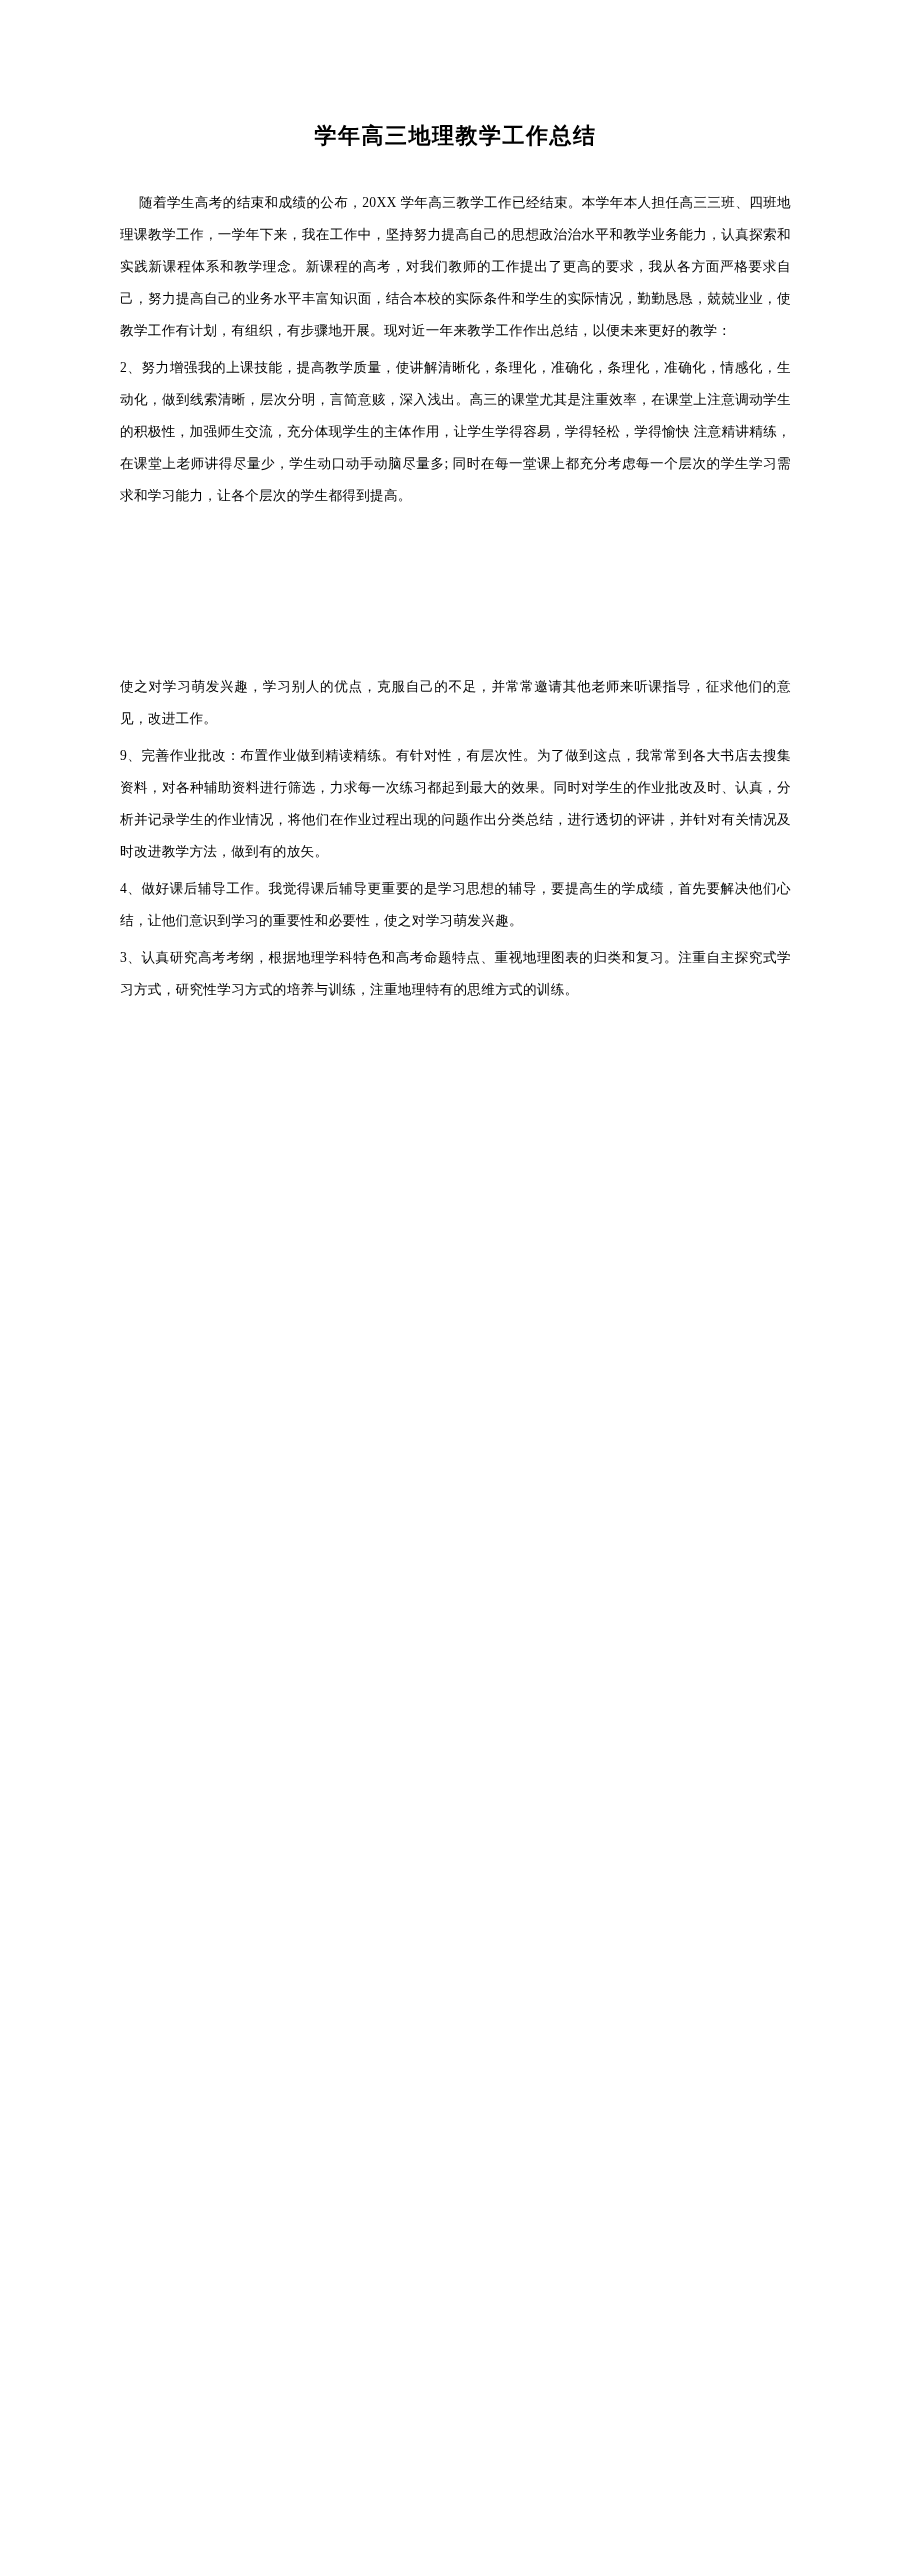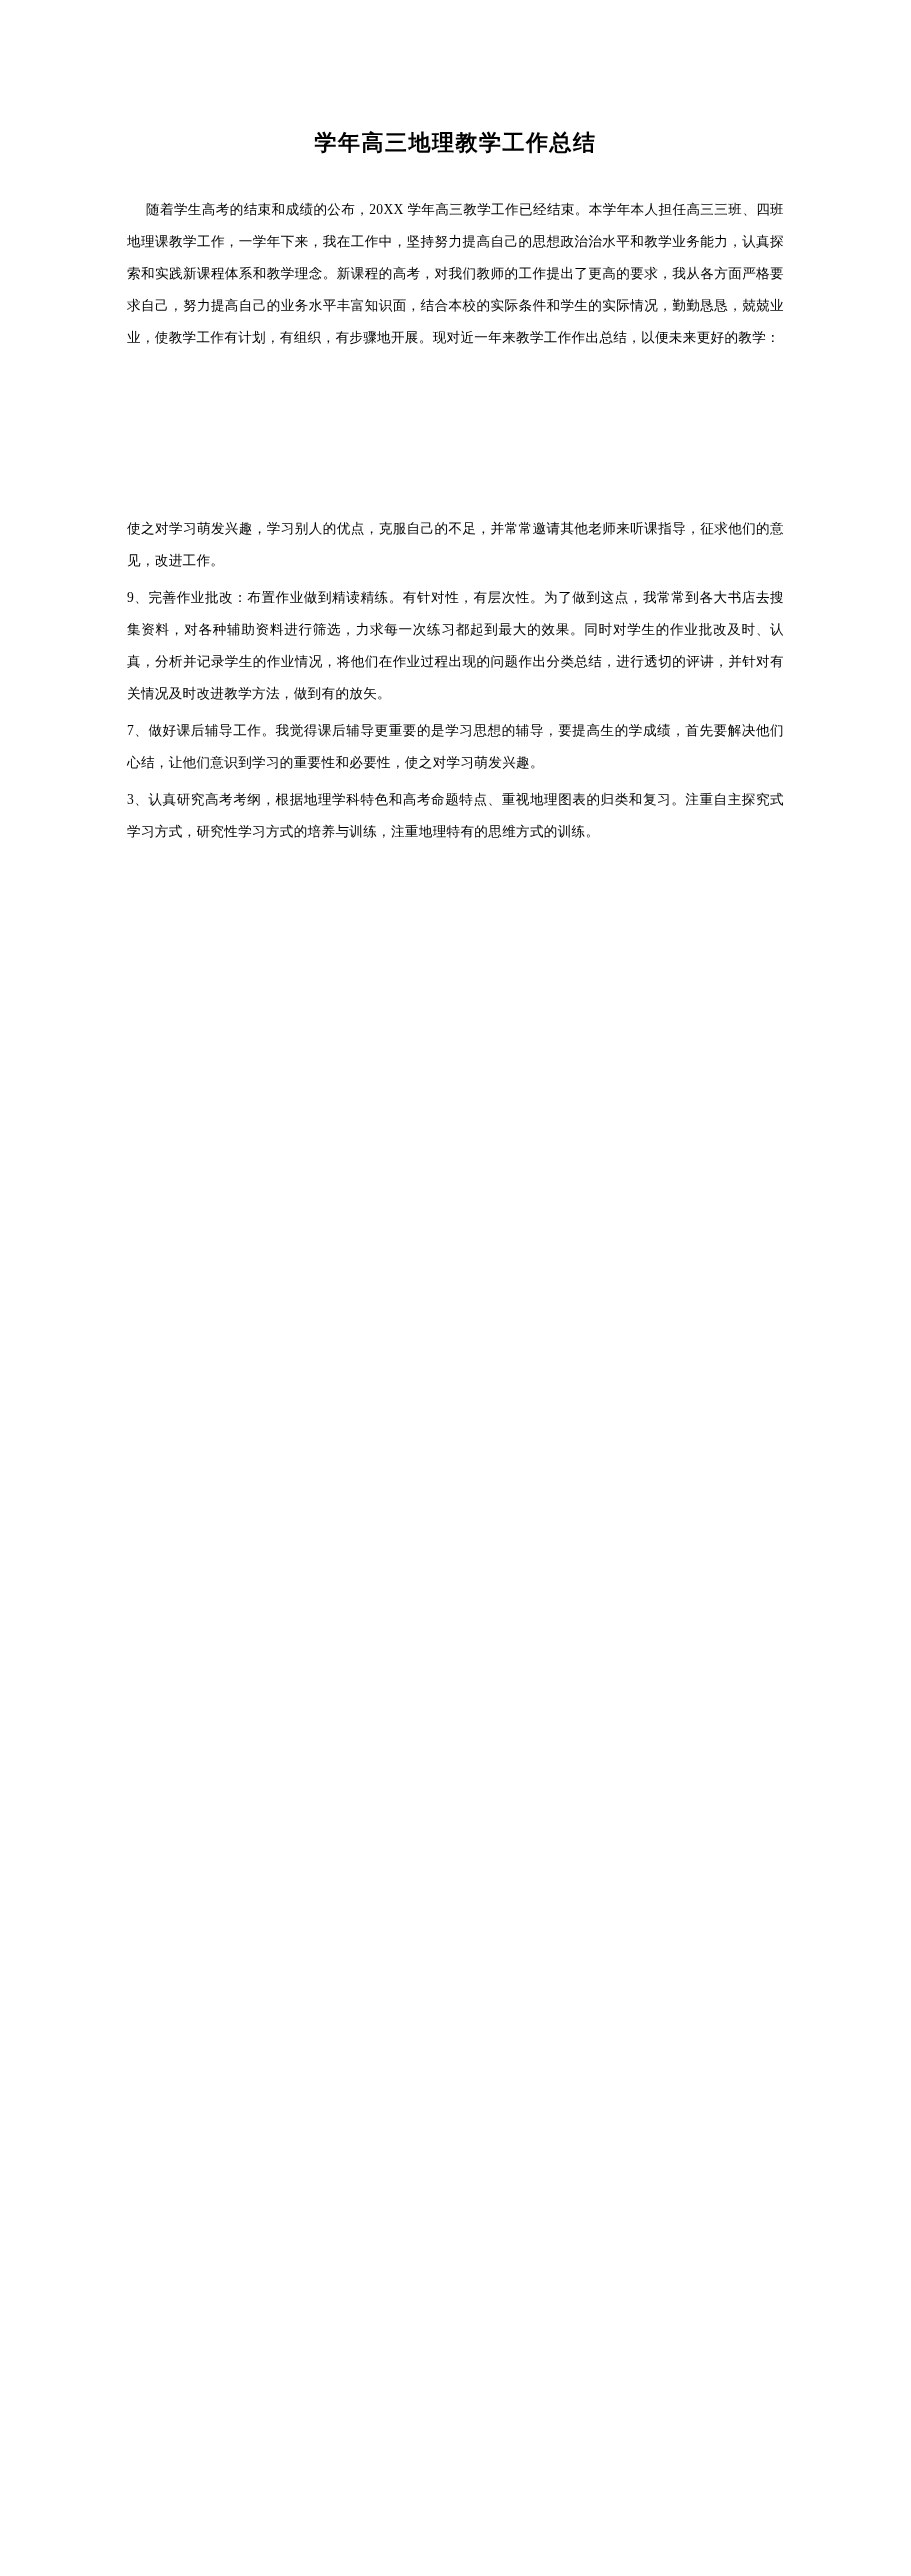--- a/index.html
+++ b/index.html
@@ -12,21 +12,21 @@
     min-height: 2576px;
     font-family: "Liberation Serif", "DejaVu Serif", serif;
     color: #000000;
     -webkit-font-smoothing: antialiased;
   }
   .page {
     position: relative;
     width: 911px;
     min-height: 2576px;
     box-sizing: border-box;
-    padding: 11px;
+    padding: 4px;
   }
   .doc-body {
     box-sizing: border-box;
     padding: 88px 116px 0 116px;
   }
   .doc-title {
     text-align: center;
     font-size: 22px;
     font-weight: bold;
     letter-spacing: 1.5px;
@@ -57,28 +57,29 @@
 <body>
 
 <div class="page">
   <div class="doc-body">
 
     <h1 class="doc-title">学年高三地理教学工作总结</h1>
 
     <p class="para indent">随着学生高考的结束和成绩的公布，20XX 学年高三教学工作已经结束。本学年本人担任高三三班、四班地理课教学工作，一学年下来，我在工作中，坚持努力提高自己的思想政治治水平和教学业务能力，认真探索和实践新课程体系和教学理念。新课程的高考，对我们教师的工作提出了更高的要求，我从各方面严格要求自己，努力提高自己的业务水平丰富知识面，结合本校的实际条件和学生的实际情况，勤勤恳恳，兢兢业业，使教学工作有计划，有组织，有步骤地开展。现对近一年来教学工作作出总结，以便未来更好的教学：</p>
 
 
+    <p class="para">2、努力增强我的上课技能，提高教学质量，使讲解清晰化，条理化，准确化，条理化，准确化，情感化，生动化，做到线索清晰，层次分明，言简意赅，深入浅出。高三的课堂尤其是注重效率，在课堂上注意调动学生的积极性，加强师生交流，充分体现学生的主体作用，让学生学得容易，学得轻松，学得愉快 注意精讲精练，在课堂上老师讲得尽量少，学生动口动手动脑尽量多; 同时在每一堂课上都充分考虑每一个层次的学生学习需求和学习能力，让各个层次的学生都得到提高。</p>
 
 
     <div class="spacer-gap"></div>
 
     <p class="para">使之对学习萌发兴趣，学习别人的优点，克服自己的不足，并常常邀请其他老师来听课指导，征求他们的意见，改进工作。</p>
 
     <p class="para">9、完善作业批改：布置作业做到精读精练。有针对性，有层次性。为了做到这点，我常常到各大书店去搜集资料，对各种辅助资料进行筛选，力求每一次练习都起到最大的效果。同时对学生的作业批改及时、认真，分析并记录学生的作业情况，将他们在作业过程出现的问题作出分类总结，进行透切的评讲，并针对有关情况及时改进教学方法，做到有的放矢。</p>
 
-    <p class="para">7、做好课后辅导工作。我觉得课后辅导更重要的是学习思想的辅导，要提高生的学成绩，首先要解决他们心结，让他们意识到学习的重要性和必要性，使之对学习萌发兴趣。</p>
+    <p class="para">4、做好课后辅导工作。我觉得课后辅导更重要的是学习思想的辅导，要提高生的学成绩，首先要解决他们心结，让他们意识到学习的重要性和必要性，使之对学习萌发兴趣。</p>
 
     <p class="para">3、认真研究高考考纲，根据地理学科特色和高考命题特点、重视地理图表的归类和复习。注重自主探究式学习方式，研究性学习方式的培养与训练，注重地理特有的思维方式的训练。</p>
 
     <div class="bottom-pad"></div>
   </div>
 </div>
 
 
 </body></html>

